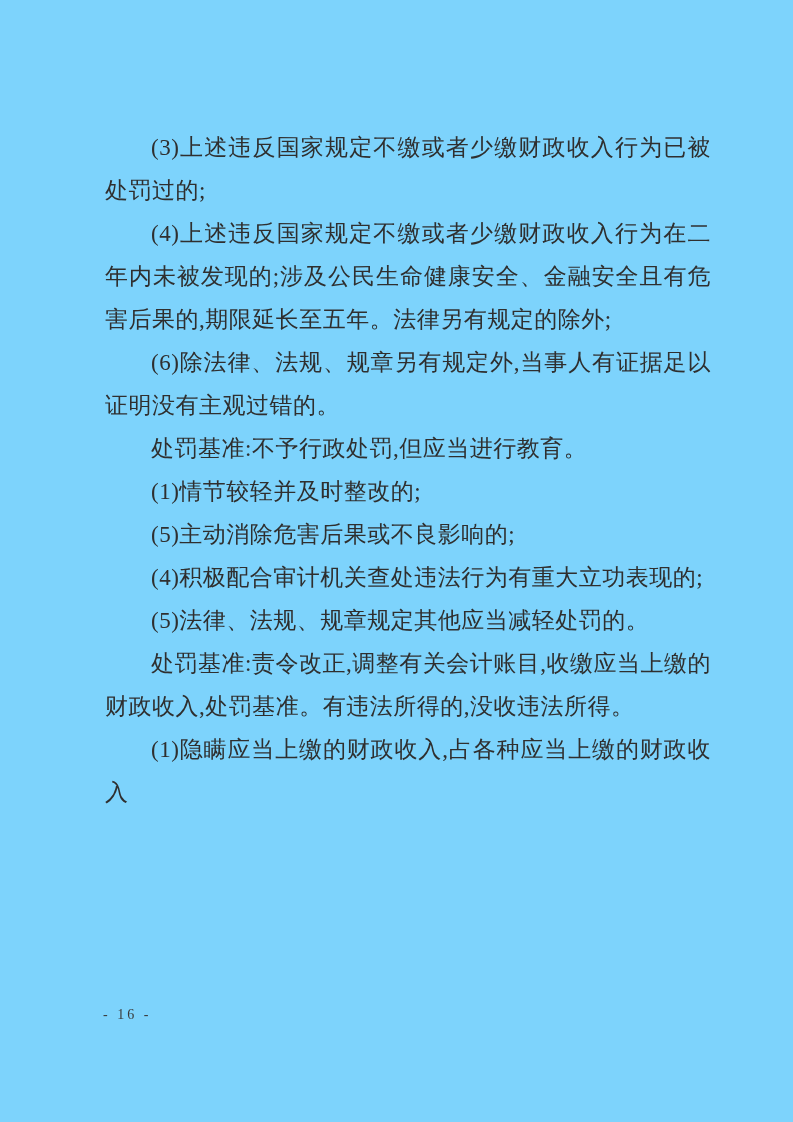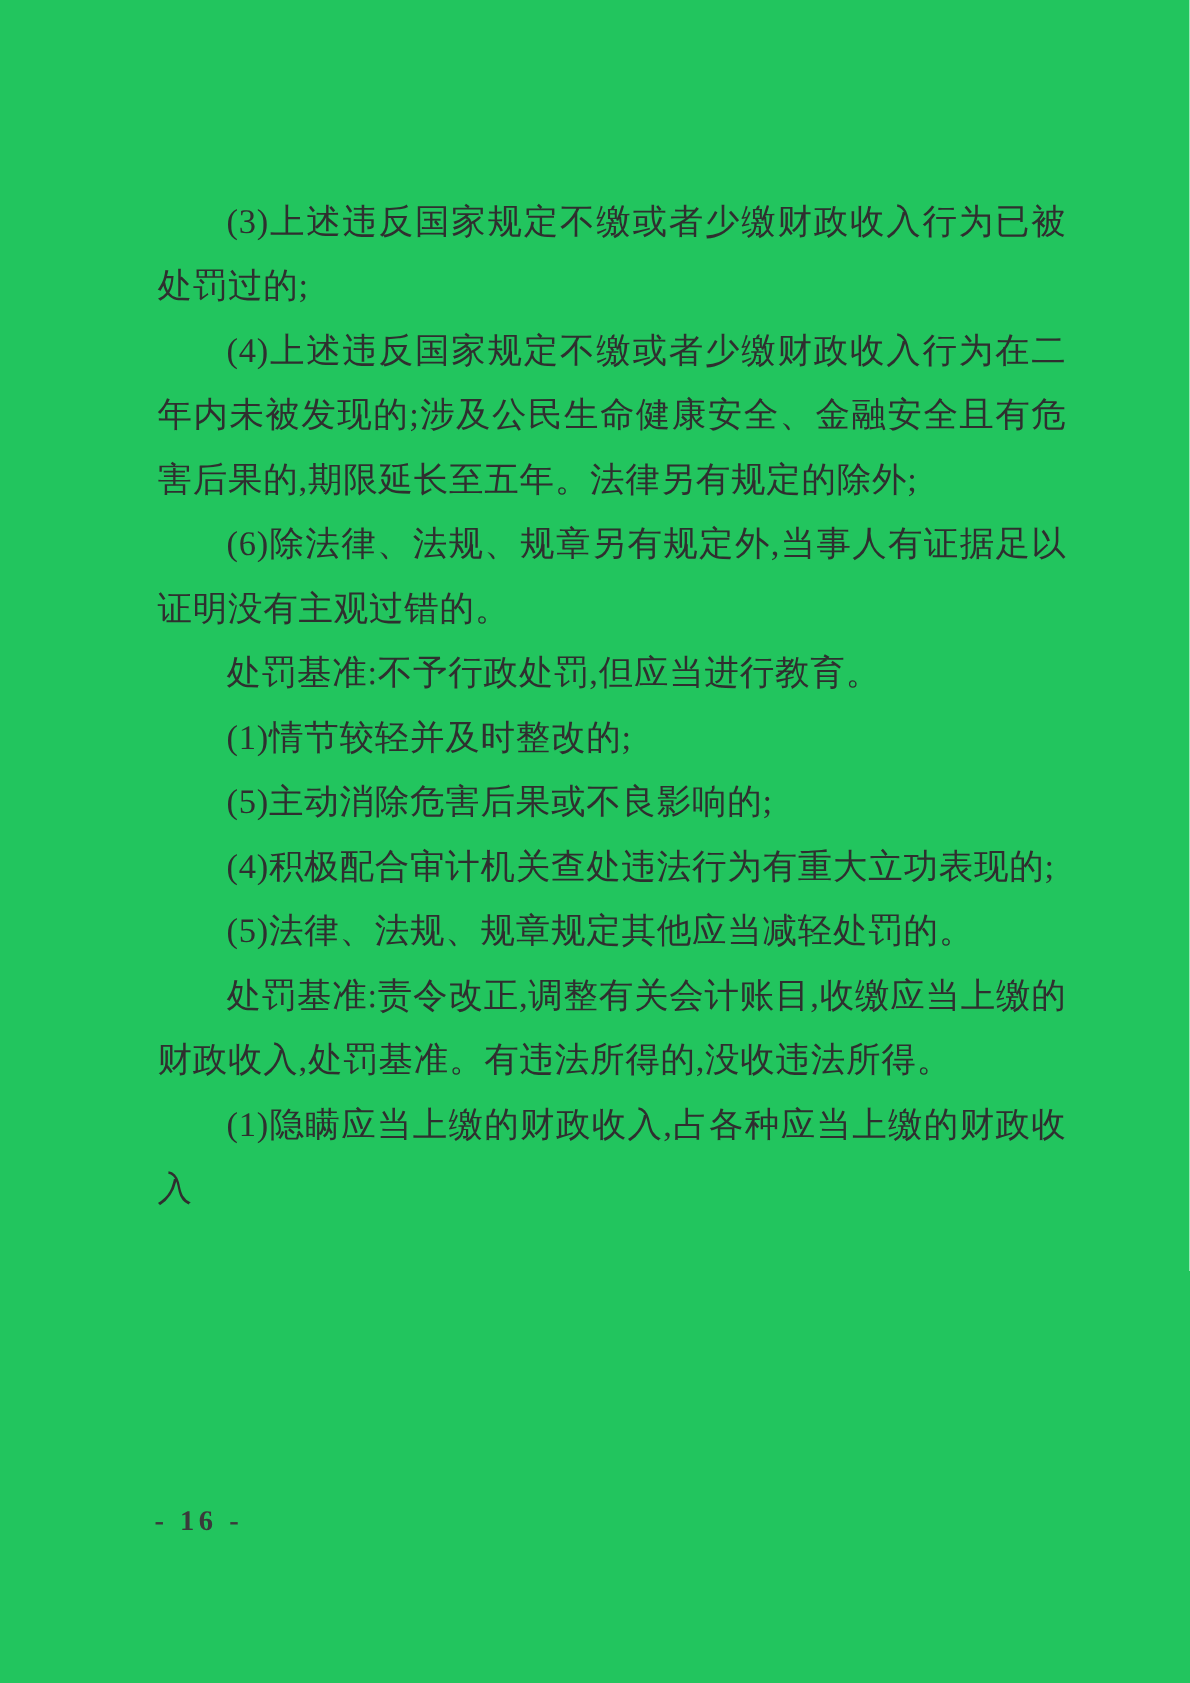--- a/index.html
+++ b/index.html
@@ -4,21 +4,21 @@
 <style>
   html, body {
     margin: 0;
     padding: 0;
     background: #ffffff;
   }
   .page {
     position: relative;
     width: 793px;
     height: 1122px;
-    background: #22c55e;
+    background: #7dd3fc;
     overflow: hidden;
     font-family: "Liberation Serif", "DejaVu Serif", serif;
   }
   .content {
     position: absolute;
     left: 105px;
     top: 126px;
     width: 606px;
     color: #2f2f2f;
     font-size: 23px;
@@ -30,25 +30,24 @@
     margin: 0;
     padding: 0;
     text-indent: 2em;
     letter-spacing: 0.5px;
   }
   .page-number {
     position: absolute;
     left: 103px;
     top: 1000px;
     color: #3a3a3a;
-    font-size: 19px;
+    font-size: 14px;
     line-height: 30px;
     letter-spacing: 3px;
     font-family: "Liberation Serif", "DejaVu Serif", serif;
-    font-weight: bold;
   }
 </style>
 </head>
 <body>
 
 <div class="page">
   <div class="content">
     <p>(3)上述违反国家规定不缴或者少缴财政收入行为已被处罚过的;</p>
     <p>(4)上述违反国家规定不缴或者少缴财政收入行为在二年内未被发现的;涉及公民生命健康安全、金融安全且有危害后果的,期限延长至五年。法律另有规定的除外;</p>
     <p>(6)除法律、法规、规章另有规定外,当事人有证据足以证明没有主观过错的。</p>

